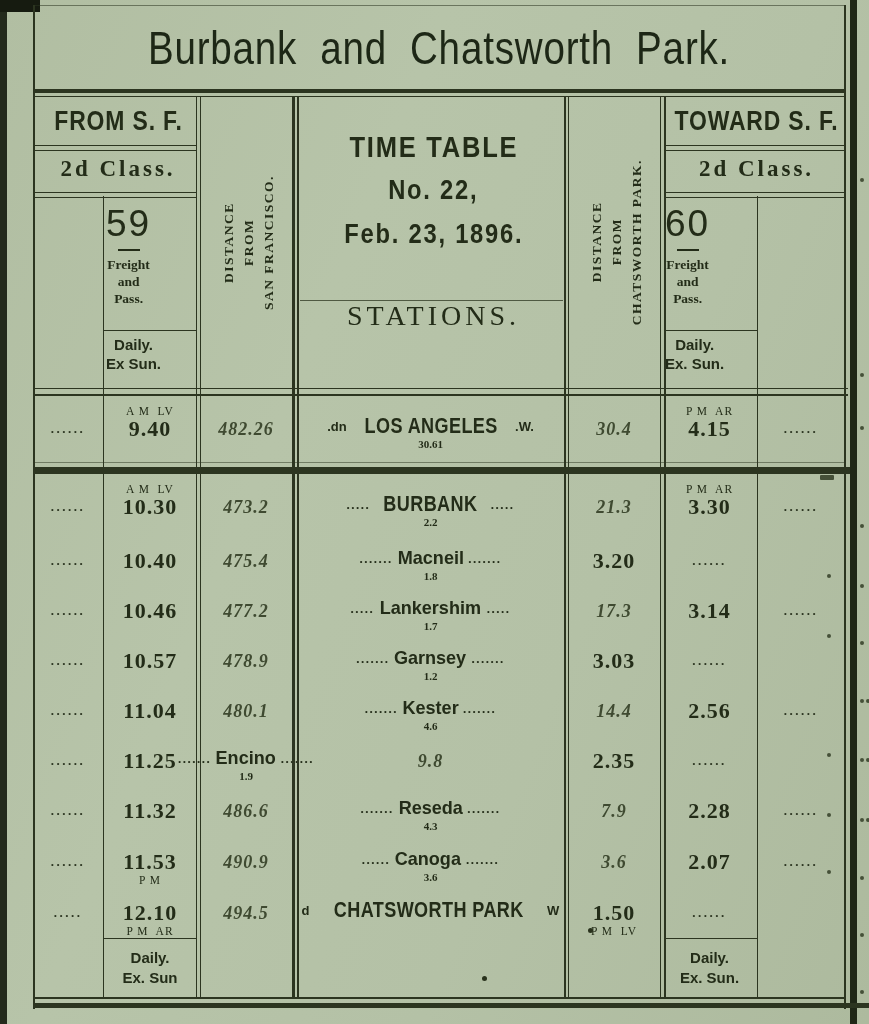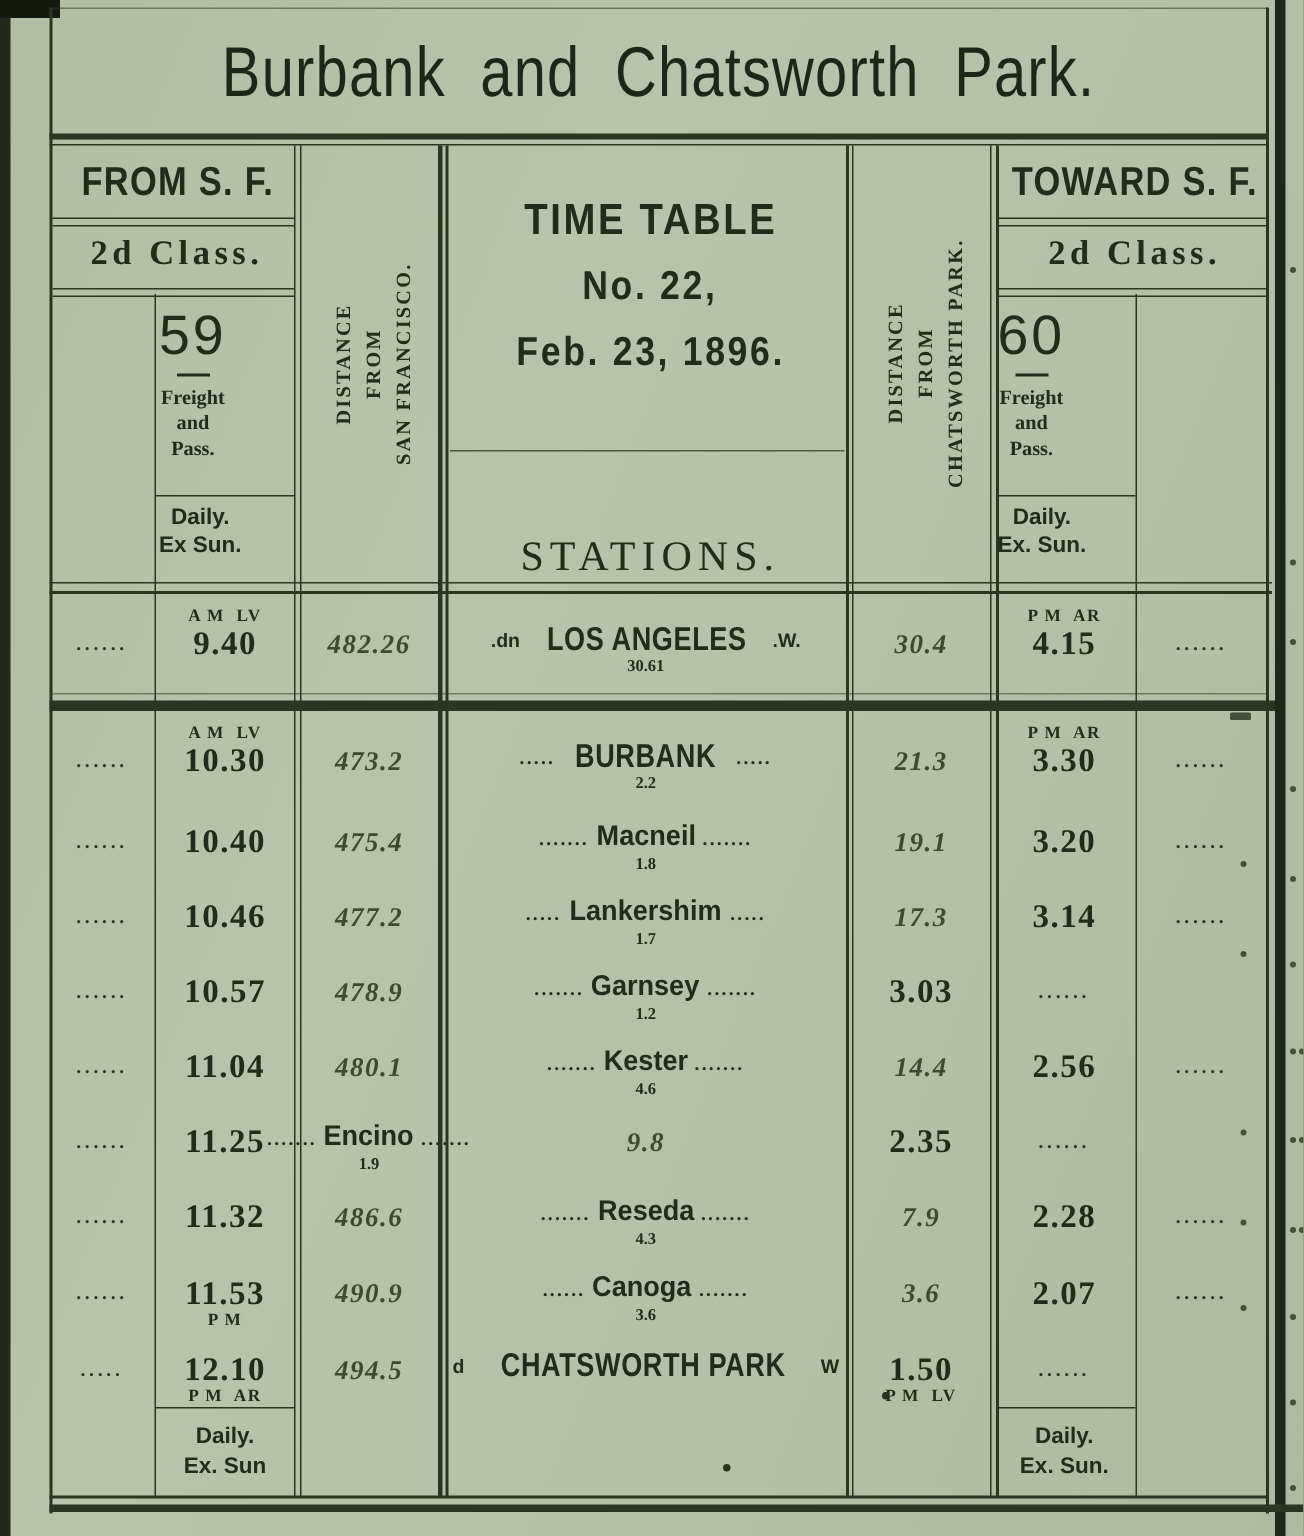--- a/index.html
+++ b/index.html
@@ -46,27 +46,27 @@
     font-weight:bold;font-size:13.5px;letter-spacing:1.5px;text-align:center;}
   .vertlabel span{display:block;margin:0 4px;}
   .centerbox{position:relative;text-align:center;}
   .tt1{padding-top:34px;}
   .tt1,.tt2,.tt3{font-family:"Liberation Sans",sans-serif;font-weight:bold;white-space:nowrap;}
   .tt1 span,.tt2 span,.tt3 span{display:inline-block;transform:scaleX(.88);letter-spacing:2px;}
   .tt1{font-size:29px;}
   .tt2{font-size:27px;margin-top:11px;}
   .tt3{font-size:27px;margin-top:13px;}
   .stations-wrap{position:absolute;left:0;top:203px;width:100%;height:88px;
-    display:flex;align-items:flex-end;justify-content:center;}
+    display:flex;align-items:flex-start;justify-content:center;}
   .stations-wrap span{font-size:28px;letter-spacing:4px;}
 
   
   .trow{display:grid;grid-template-columns:70px 94px 98px 271px 96px 95px 88px;}
   .trow>div{display:flex;flex-direction:column;justify-content:center;align-items:center;height:100%;box-sizing:border-box;}
-  .note{display:block;height:14px;line-height:14px;font-weight:bold;font-size:11.5px;
+  .note{display:block;height:14px;line-height:14px;font-weight:normal;font-size:11.5px;
     letter-spacing:1px;white-space:pre;text-align:center;}
   .tval{display:block;height:22px;line-height:22px;font-weight:bold;font-size:22px;letter-spacing:1px;text-align:right;}
   .dist{font-style:italic;font-weight:bold;font-size:18px;color:#3f4a31;letter-spacing:1px;}
   .dots{font-weight:bold;font-size:13px;letter-spacing:2.5px;color:#2b3420;white-space:nowrap;}
   .stcell{padding-top:8px;}
   .stline{display:flex;align-items:center;justify-content:center;height:24px;width:100%;}
   .leader{font-weight:bold;font-size:13px;letter-spacing:1.5px;position:relative;top:1px;}
   .sname{font-family:"Liberation Sans",sans-serif;font-weight:bold;font-size:19px;
     transform:scaleX(.95);display:inline-block;white-space:nowrap;margin:0 3px;}
   .sname.caps{font-size:22px;transform:scaleX(.82);letter-spacing:.5px;}
@@ -260,23 +260,20 @@
       <div class="stcell">
         <div class="stline">
           <span class="leader">.......</span>
           <span class="spfx"></span>
           <span class="sname">Macneil</span>
           <span class="ssfx"></span>
           <span class="leader">.......</span>
         </div>
         <div class="gapnum">1.8</div>
       </div>
-      <div>
-          <span class="dist">19.1</span>
-        </div>
       <div>
         <span class="note"></span>
         <span class="tval">3.20</span>
         <span class="note"></span>
       </div>
       <div>
           <span class="dots">......</span>
         </div>
     </div>
       <div class="trow" style="height: 50px;">

